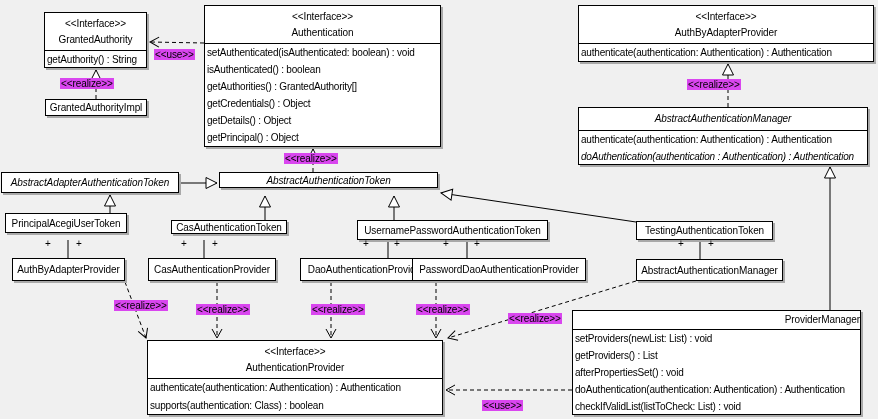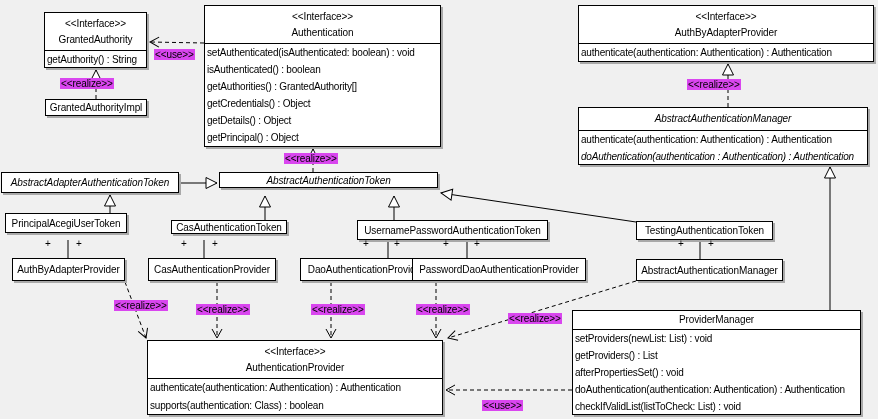--- a/index.html
+++ b/index.html
@@ -6,21 +6,21 @@
   .canvas{position:relative;width:878px;height:419px;background:#f0f0f0;overflow:hidden;
           font-family:"Liberation Sans",sans-serif;font-size:10px;color:#000;letter-spacing:-0.1px;}
   svg.wires{position:absolute;left:0;top:0;z-index:1;}
   .cls{position:absolute;z-index:2;background:#fff;border:1px solid #000;box-sizing:border-box;
        box-shadow:2px 2px 0 #a9a9a9;white-space:nowrap;overflow:hidden;}
   .hd2{height:37px;border-bottom:1px solid #000;text-align:center;}
   .hd2 .st{padding-top:4px;line-height:14px;}
   .hd2 .nm{line-height:17px;}
   .hd1{height:100%;display:flex;align-items:center;justify-content:center;}
   .hdA{height:22px;line-height:22px;border-bottom:1px solid #000;text-align:center;}
-  .hdP{height:18px;line-height:18px;border-bottom:1px solid #000;text-align:center;}
+  .hdP{height:18px;line-height:18px;border-bottom:1px solid #000;text-align:right;}
   .abs .nm{font-style:italic;}
   .it{font-style:italic;}
   .bd{overflow:hidden;}
   .m{line-height:17px;padding-left:2px;overflow:hidden;letter-spacing:-0.2px;}
   .bd18 .m{line-height:18px;}
   .elabel{position:absolute;z-index:3;background:#d946ef;padding:0 1px;}
   .plus{position:absolute;z-index:3;font-size:10px;}
 </style>
 </head>
 <body>

